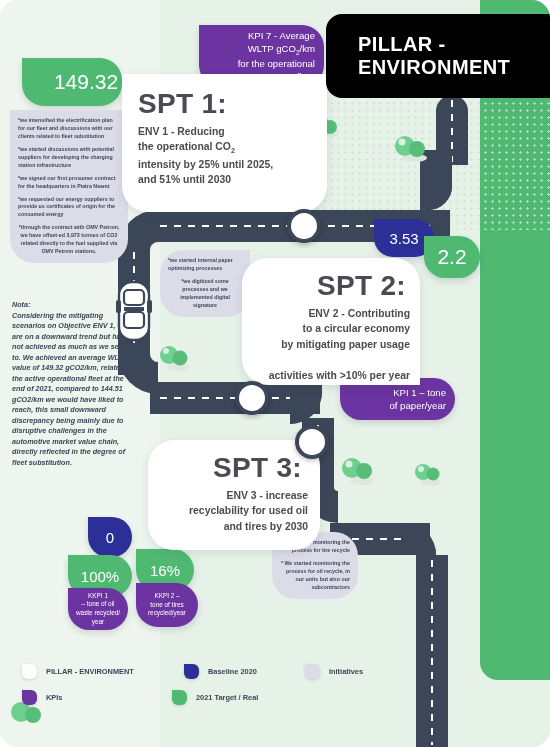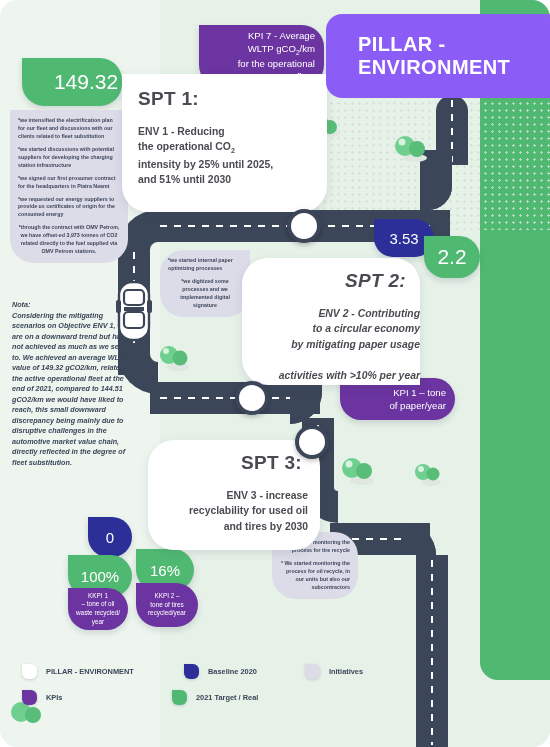--- a/index.html
+++ b/index.html
@@ -62,21 +62,21 @@
   }
   
   .spt-card {
     position: absolute;
     background: #ffffff;
     border-radius: 22px;
     box-shadow: 0 3px 9px rgba(60,70,89,.13);
     z-index: 12;
   }
   .spt-title {
-    font-size: 19px; font-weight: bold; color: #4a4a52;
+    font-size: 28px; font-weight: bold; color: #4a4a52;
     letter-spacing: .3px;
   }
   .spt-body {
     font-size: 10.4px; color: #4a4a52; line-height: 1.48;
     font-weight: bold;
   }
   
   .badge {
     position: absolute;
     display: flex; align-items: center; justify-content: center;
@@ -109,21 +109,21 @@
     left: 12px; top: 300px; width: 124px;
     font-size: 7.2px; line-height: 1.46;
     color: #3c4659; font-style: italic; font-weight: bold;
     z-index: 11;
   }
   .note b { font-style: italic; margin-top: 8px; }
   
   .pillar {
     position: absolute;
     left: 326px; top: 14px; width: 224px; height: 84px;
-    background: #8b5cf6;
+    background: #000000;
     border-radius: 16px 0 0 16px;
     display: flex; align-items: center;
     z-index: 15;
   }
   .pillar span {
     color: #fff; font-size: 20px; font-weight: bold;
     line-height: 1.15; padding-left: 16px; letter-spacing: .4px;
   }
   
   .bush { position: absolute; z-index: 6; }
@@ -299,23 +299,23 @@
     <b>Nota:</b><br>
     <span>Considering the mitigating scenarios on Objective ENV 1, we are on a downward trend but have not achieved as much as we set out to. We achieved an average WLTP value of 149.32 gCO2/km, related to the active operational fleet at the end of 2021, compared to 144.51 gCO2/km we would have liked to reach, this small downward discrepancy being mainly due to disruptive challenges in the automotive market value chain, directly reflected in the degree of fleet substitution.</span>
   </div>
 
   <div class="badge blue leaf-tl" style="left:374px; top:219px; width:60px; height:38px;">
     <span class="num-sm">3.53</span>
   </div>
   <div class="badge green leaf-tl" style="left:424px; top:236px; width:56px; height:42px;">
     <span class="num">2.2</span>
   </div>
-  <div class="spt-card" style="left:242px; top:258px; width:178px; height:127px; border-radius:26px 26px 0 26px;font-style:italic;">
+  <div class="spt-card" style="left:242px; top:258px; width:178px; height:127px; border-radius:26px 26px 0 26px;">
     <div class="spt-title" style="position:absolute; right:14px; top:12px;">SPT 2:</div>
-    <div class="spt-body" style="position:absolute; right:0; top:48px; width:168px; text-align:right;">
+    <div class="spt-body" style="position:absolute; right:10px; top:48px; width:168px; text-align:right;">
       <span>ENV 2 - Contributing</span><br>
       <span>to a circular economy</span><br>
       <span>by mitigating paper usage</span><br>
       <br>
       <span>activities with &gt;10% per year</span>
     </div>
   </div>
   <div class="badge purple leaf-tl" style="left:340px; top:378px; width:115px; height:42px;">
     <div class="kpi-txt" style="text-align:right; width:100%;">
       <span>KPI 1 – tone</span><br>

